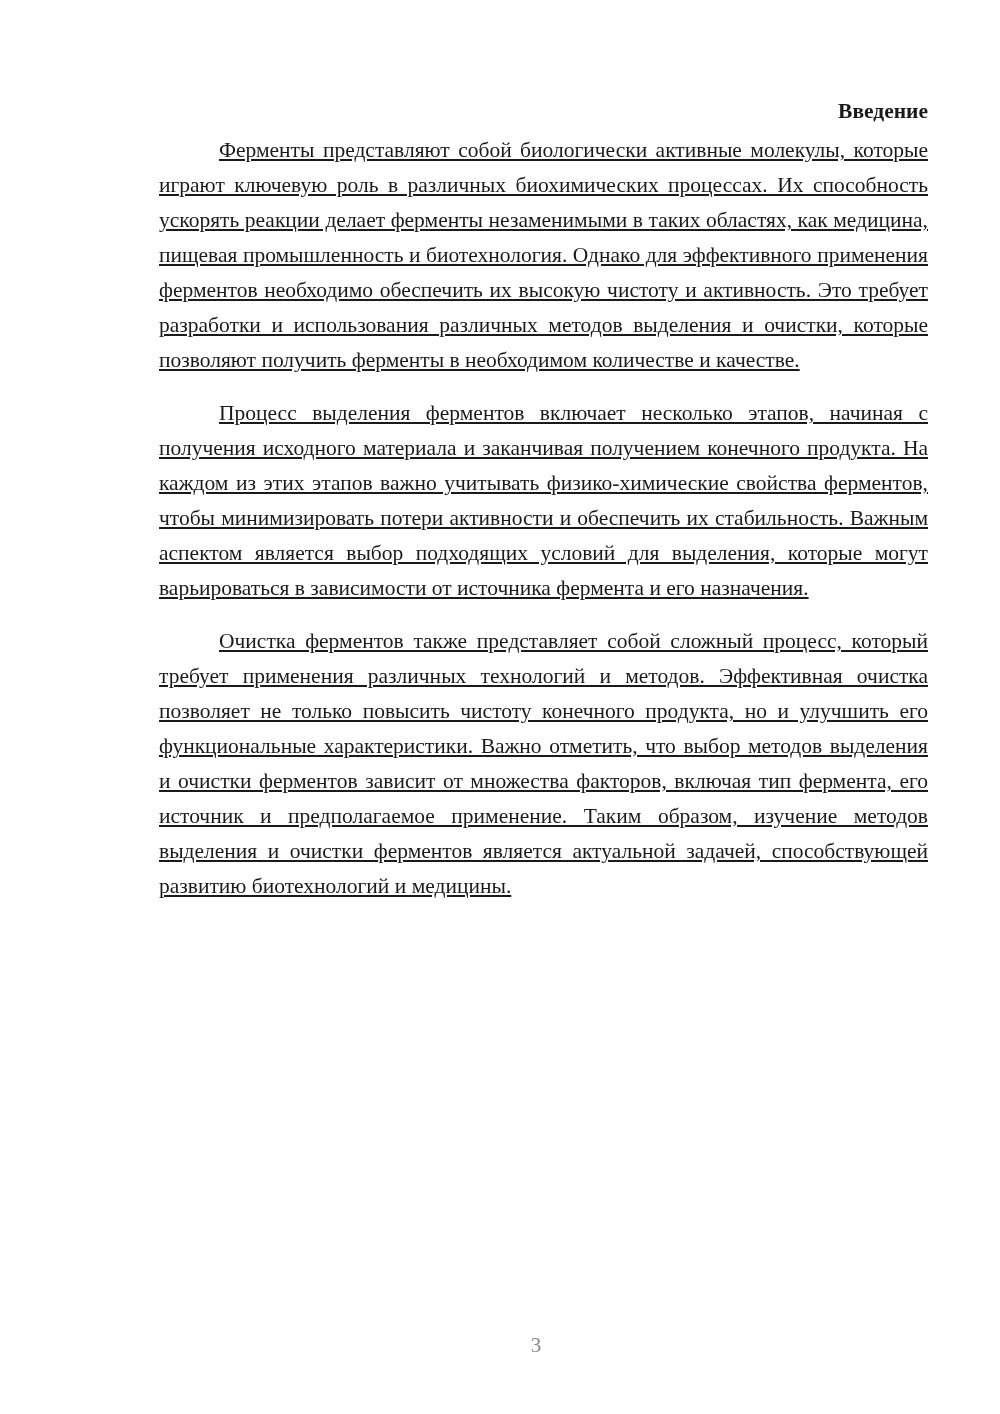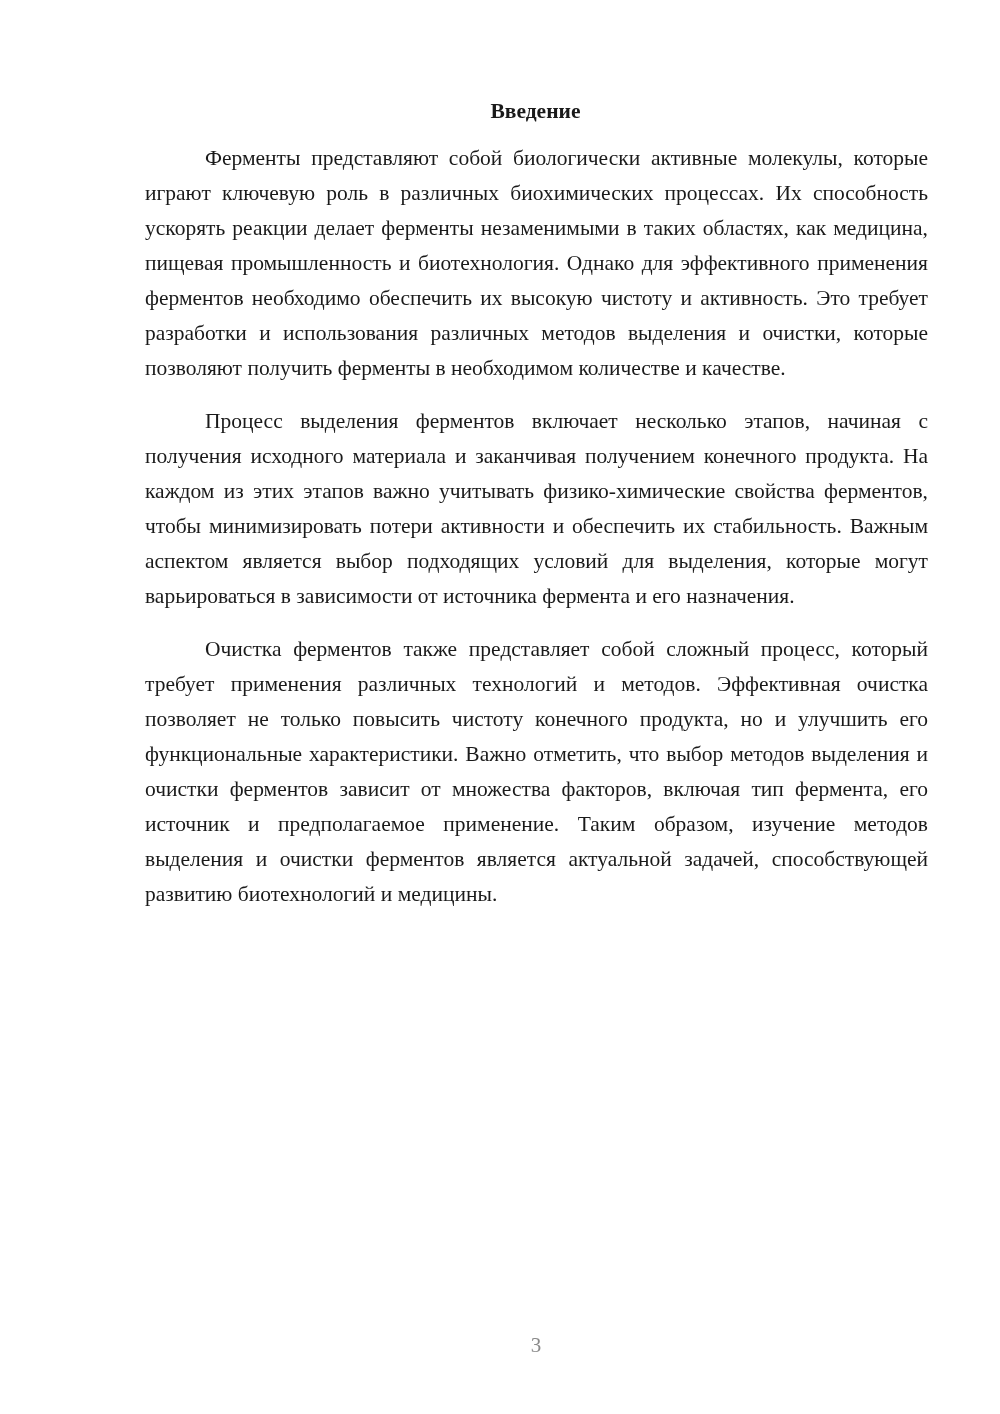--- a/index.html
+++ b/index.html
@@ -25,29 +25,30 @@
       position: absolute;
       left: 143px;
       top: 94px;
       width: 785px;
       font-family: "Liberation Serif", "DejaVu Serif", serif;
       color: #1a1a1a;
       font-size: 21.5px;
       line-height: 35px;
     }
     .title {
-      text-align: center;
+      text-align: right;
       font-weight: bold;
-      margin: 0 0 12px 0;
+      margin: 0 0 4px 0;
       height: 35px;
     }
     .para {
       text-align: justify;
       text-indent: 60px;
-      margin: 0 0 18px 2px;
+      margin: 0 0 18px 16px;
+      text-decoration: underline;
     }
     .page-number {
       position: absolute;
       left: 0;
       width: 1072px;
       top: 1333px;
       text-align: center;
       font-family: "Liberation Serif", "DejaVu Serif", serif;
       font-size: 21px;
       color: #8a8a8a;

